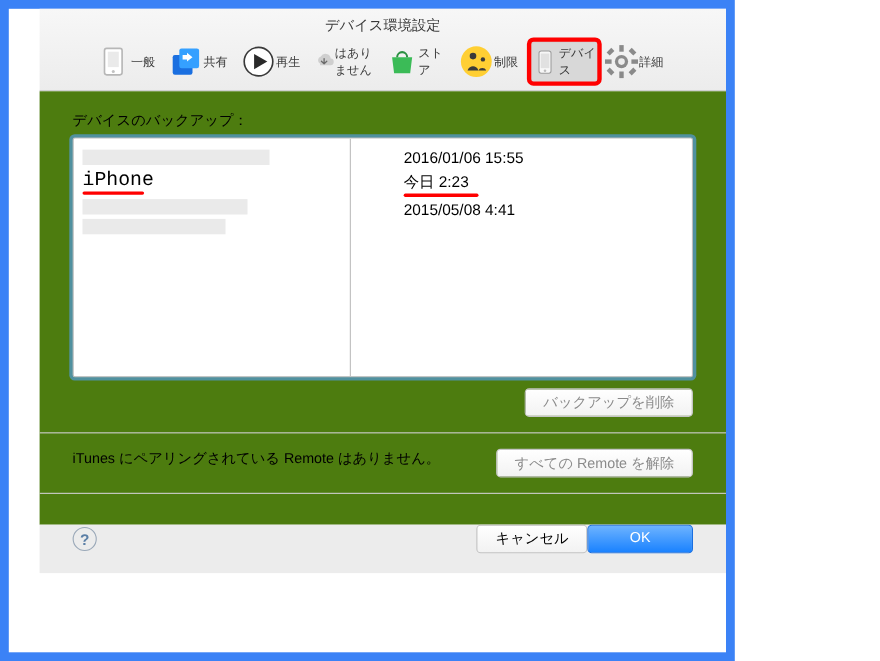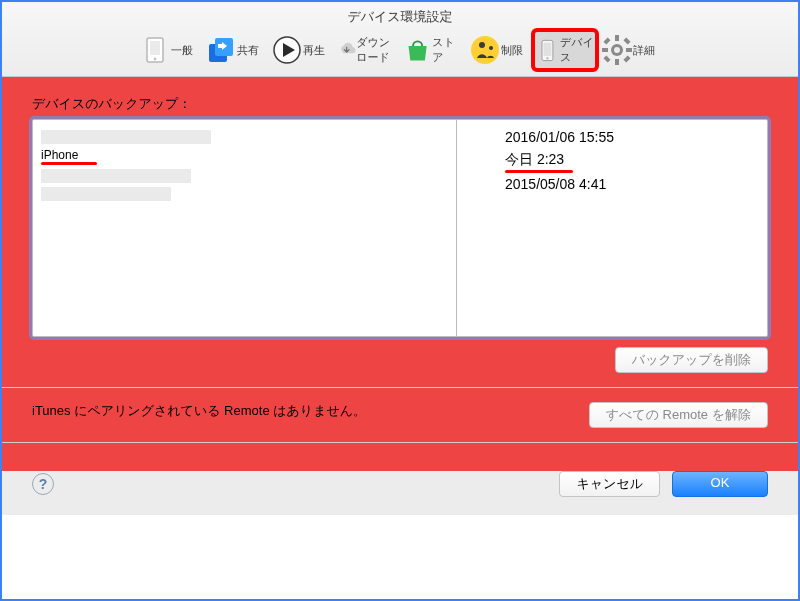--- a/index.html
+++ b/index.html
@@ -7,24 +7,25 @@
     margin: 0;
     padding: 0;
     width: 800px;
     height: 601px;
     font-family: -apple-system, "Helvetica Neue", Arial, sans-serif;
     font-size: 13px;
     background: #fff;
     color: #000;
   }
   .outer {
-    border: 2px solid #3b82f6;
-    width: 800px;
+    border: 8px solid #3b82f6;
+    width: 668px;
     height: 601px;
     position: relative;
+    padding-left: 28px;
   }
   .window {
     background: linear-gradient(to bottom, #f7f7f7, #ececec);
   }
   .titlebar {
     text-align: center;
     padding: 6px 0 2px;
     font-size: 13px;
     color: #3a3a3a;
   }
@@ -49,40 +50,40 @@
   .tabbtn .ico { width: 32px; height: 32px; display:flex; align-items:center; justify-content:center; }
   .tabbtn.active {
     background: #d8d8d8;
     box-shadow: inset 0 1px 2px rgba(0,0,0,.25);
   }
   .tabbtn.highlight {
     outline: 4px solid #ff0000;
     outline-offset: -2px;
   }
   .content {
-    background: #ef4444;
+    background: #4d7c0f;
     padding: 18px 30px 14px;
   }
   .section-label { font-size: 13px; margin-bottom: 6px; }
   .listbox {
     background: #fff;
     border: 1px solid #bdbdbd;
     border-radius: 2px;
     box-shadow: 0 0 0 3px rgba(84,160,255,.6);
     height: 218px;
     display: flex;
     overflow: hidden;
   }
   .col-left { flex: 1 1 auto; border-right: 1px solid #bdbdbd; padding: 6px 8px; }
   .col-right { width: 270px; padding: 6px 8px; margin-left: 40px; }
   .grayblock { background: #eaeaea; height: 14px; margin: 4px 0; }
   .gb1 { width: 170px; }
   .gb2 { width: 150px; }
   .gb3 { width: 130px; }
-  .devname { font-size: 12px; margin: 2px 0 2px; }
+  .devname { font-size: 18px; margin: 2px 0 2px; font-family: Liberation Mono, monospace; }
   .redline { height: 3px; background: #ff0000; border-radius:2px; }
   .date { font-size: 14px; line-height: 22px; }
   .btnrow { display:flex; justify-content:flex-end; margin-top:10px; }
   .macbtn {
     background: linear-gradient(to bottom,#ffffff,#f2f2f2);
     border: 1px solid #c4c4c4;
     border-radius: 4px;
     padding: 3px 16px;
     font-size: 13px;
     color: #8a8a8a;
@@ -107,21 +108,21 @@
     width:22px; height:22px; border-radius:50%;
     border:1.5px solid #9aa8b8; color:#5b7fa6;
     display:flex; align-items:center; justify-content:center;
     font-size:14px; font-weight:600;
   }
   .footer {
     display:flex; justify-content:space-between; align-items:center;
     padding: 0 30px 18px;
     background:#ececec;
   }
-  .footer-right { display:flex; gap:12px; }
+  .footer-right { display:flex; gap:0; }
 </style>
 </head>
 <body>
 
 <div class="outer">
   <div class="window">
     <div class="titlebar">デバイス環境設定</div>
 
     <div class="toolbar">
       <div class="tabbtn">
@@ -153,21 +154,21 @@
         </div>
         <span>再生</span>
       </div>
       <div class="tabbtn">
         <div class="ico">
           <svg viewBox="0 0 32 32">
               <path d="M10 20a6 6 0 0 1 1-11 8 8 0 0 1 15 3 5 5 0 0 1-1 10h-15z" fill="#cfcfcf"></path>
               <path d="M16 12v8m0 0l-4-4m4 4l4-4" stroke="#6b6b6b" stroke-width="2" fill="none" stroke-linecap="round"></path>
             </svg>
         </div>
-        <span>ダウンロード</span>
+        <span>はありません</span>
       </div>
       <div class="tabbtn">
         <div class="ico">
           <svg viewBox="0 0 32 32">
               <path d="M6 12h20l-2 16H8z" fill="#3bbb57"></path>
               <path d="M11 12a5 5 0 0 1 10 0" fill="none" stroke="#2b8f42" stroke-width="2"></path>
             </svg>
         </div>
         <span>ストア</span>
       </div>

